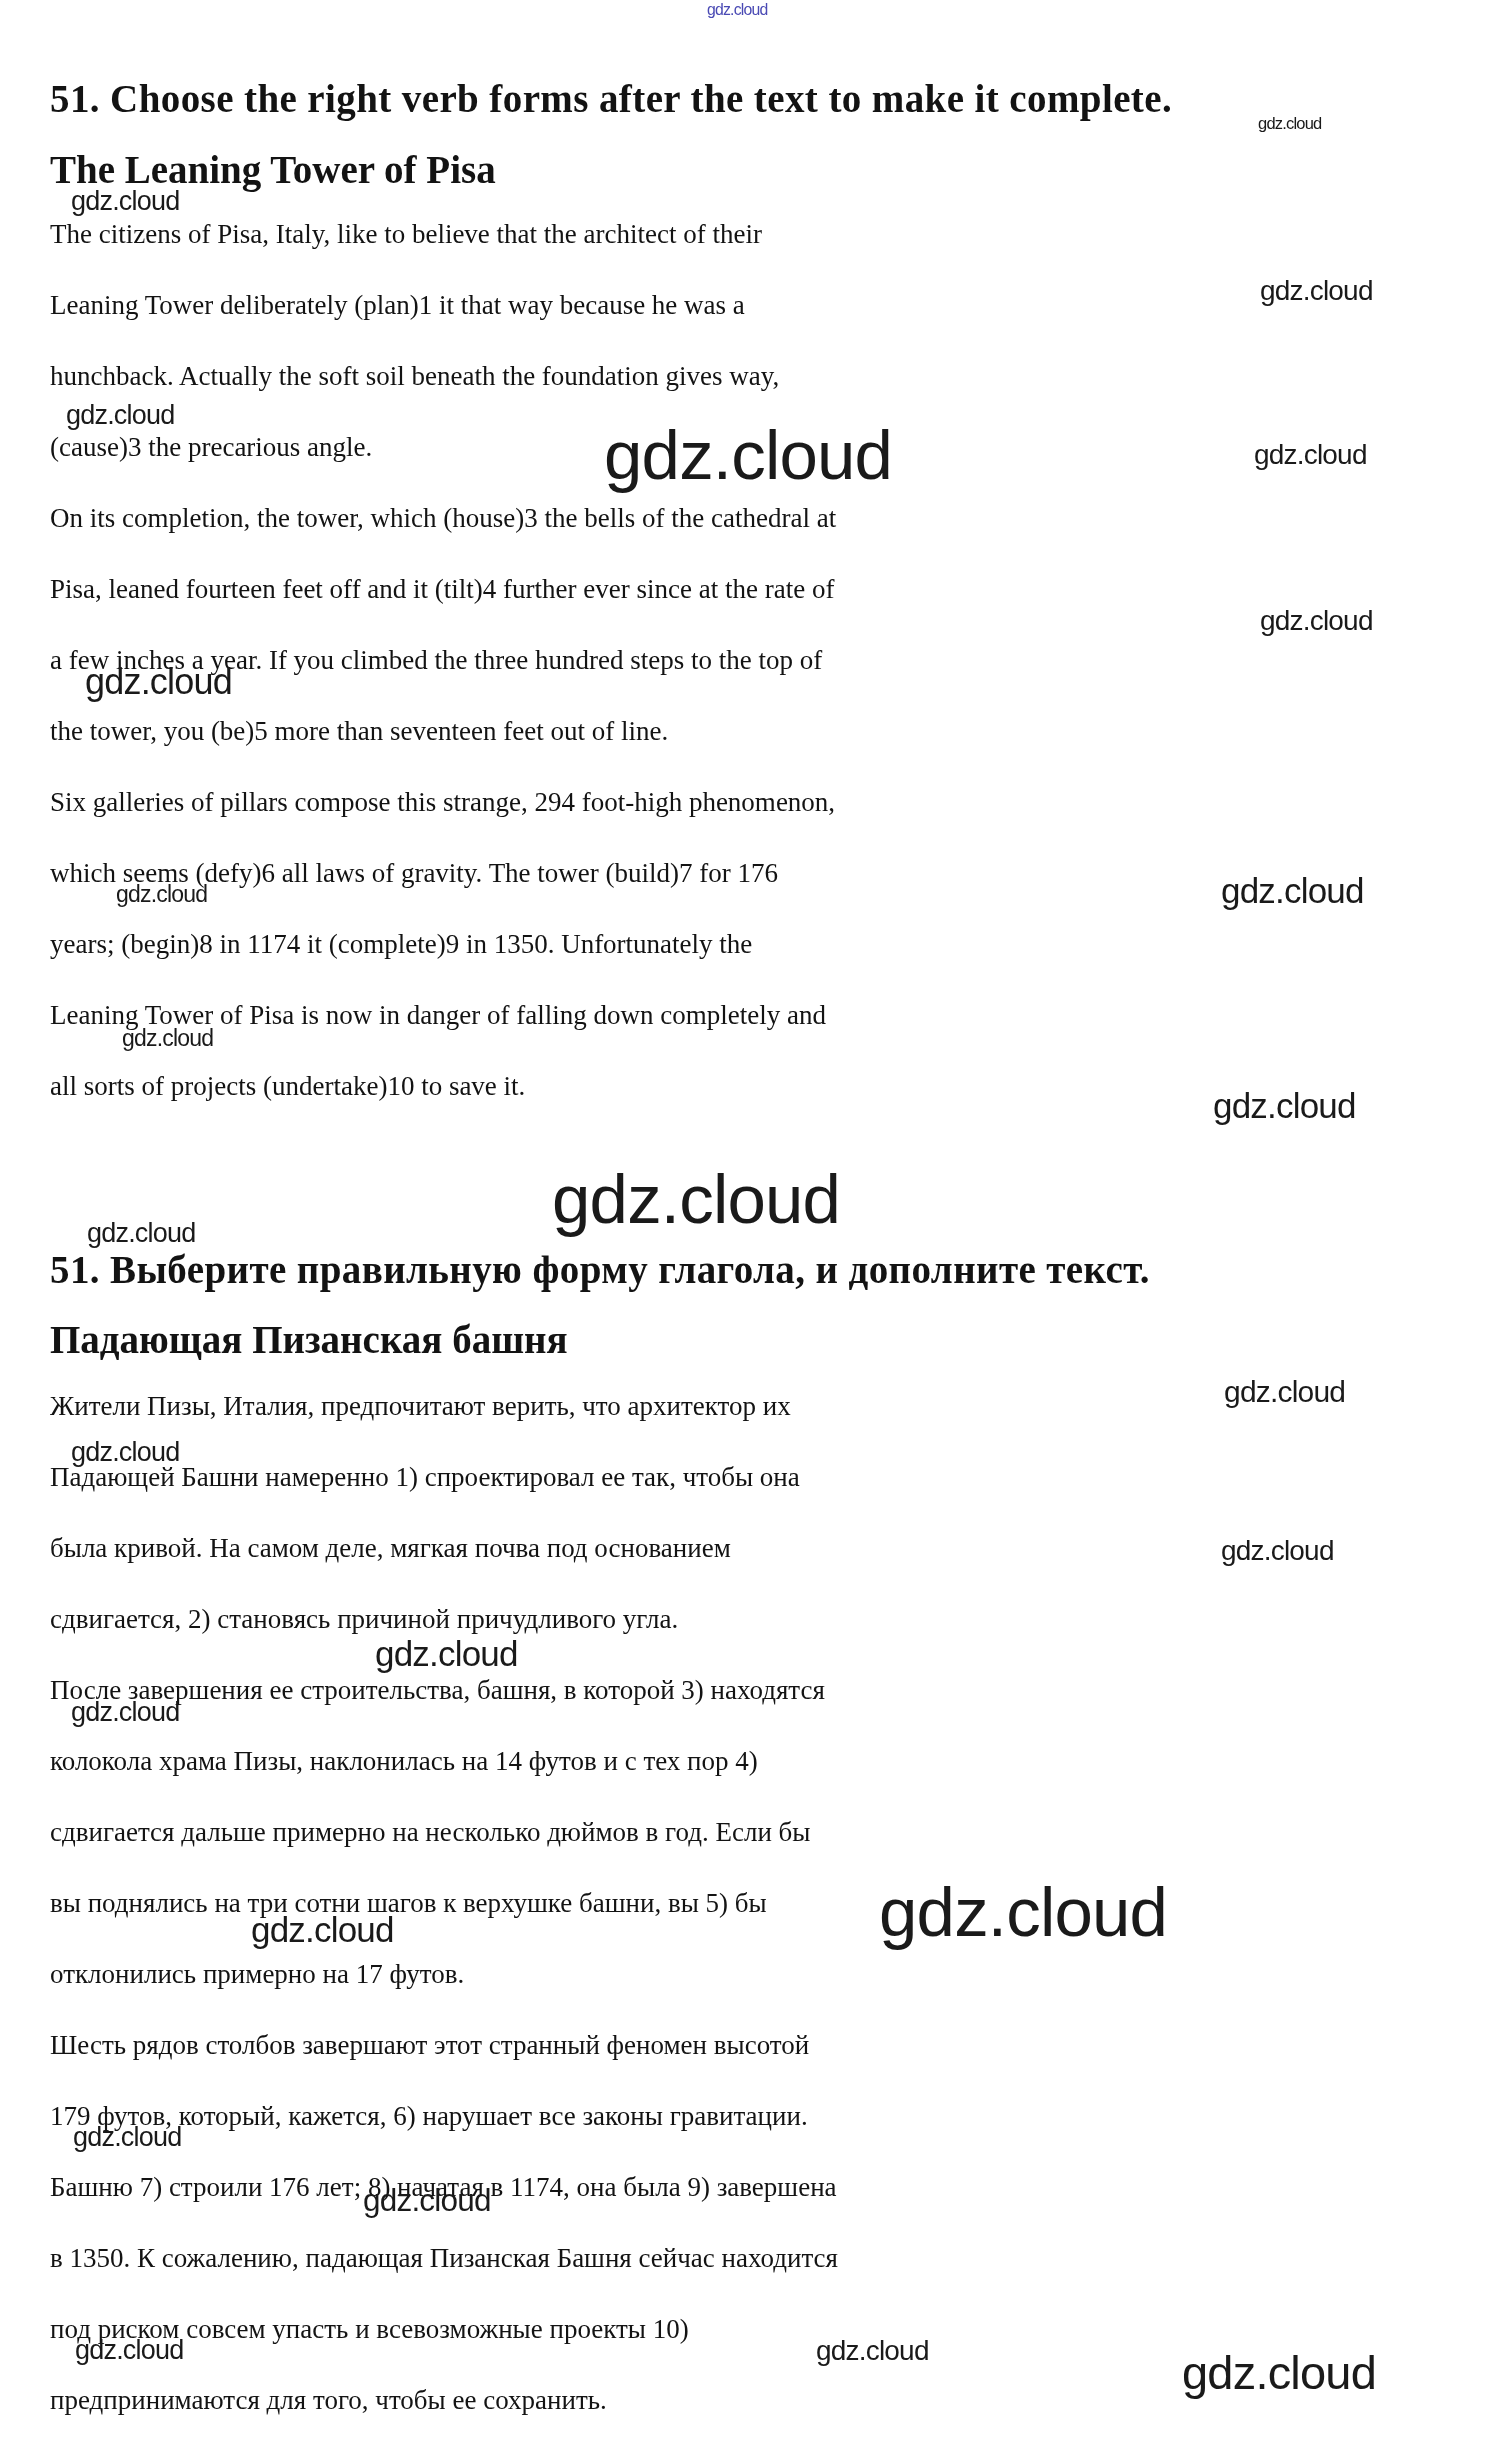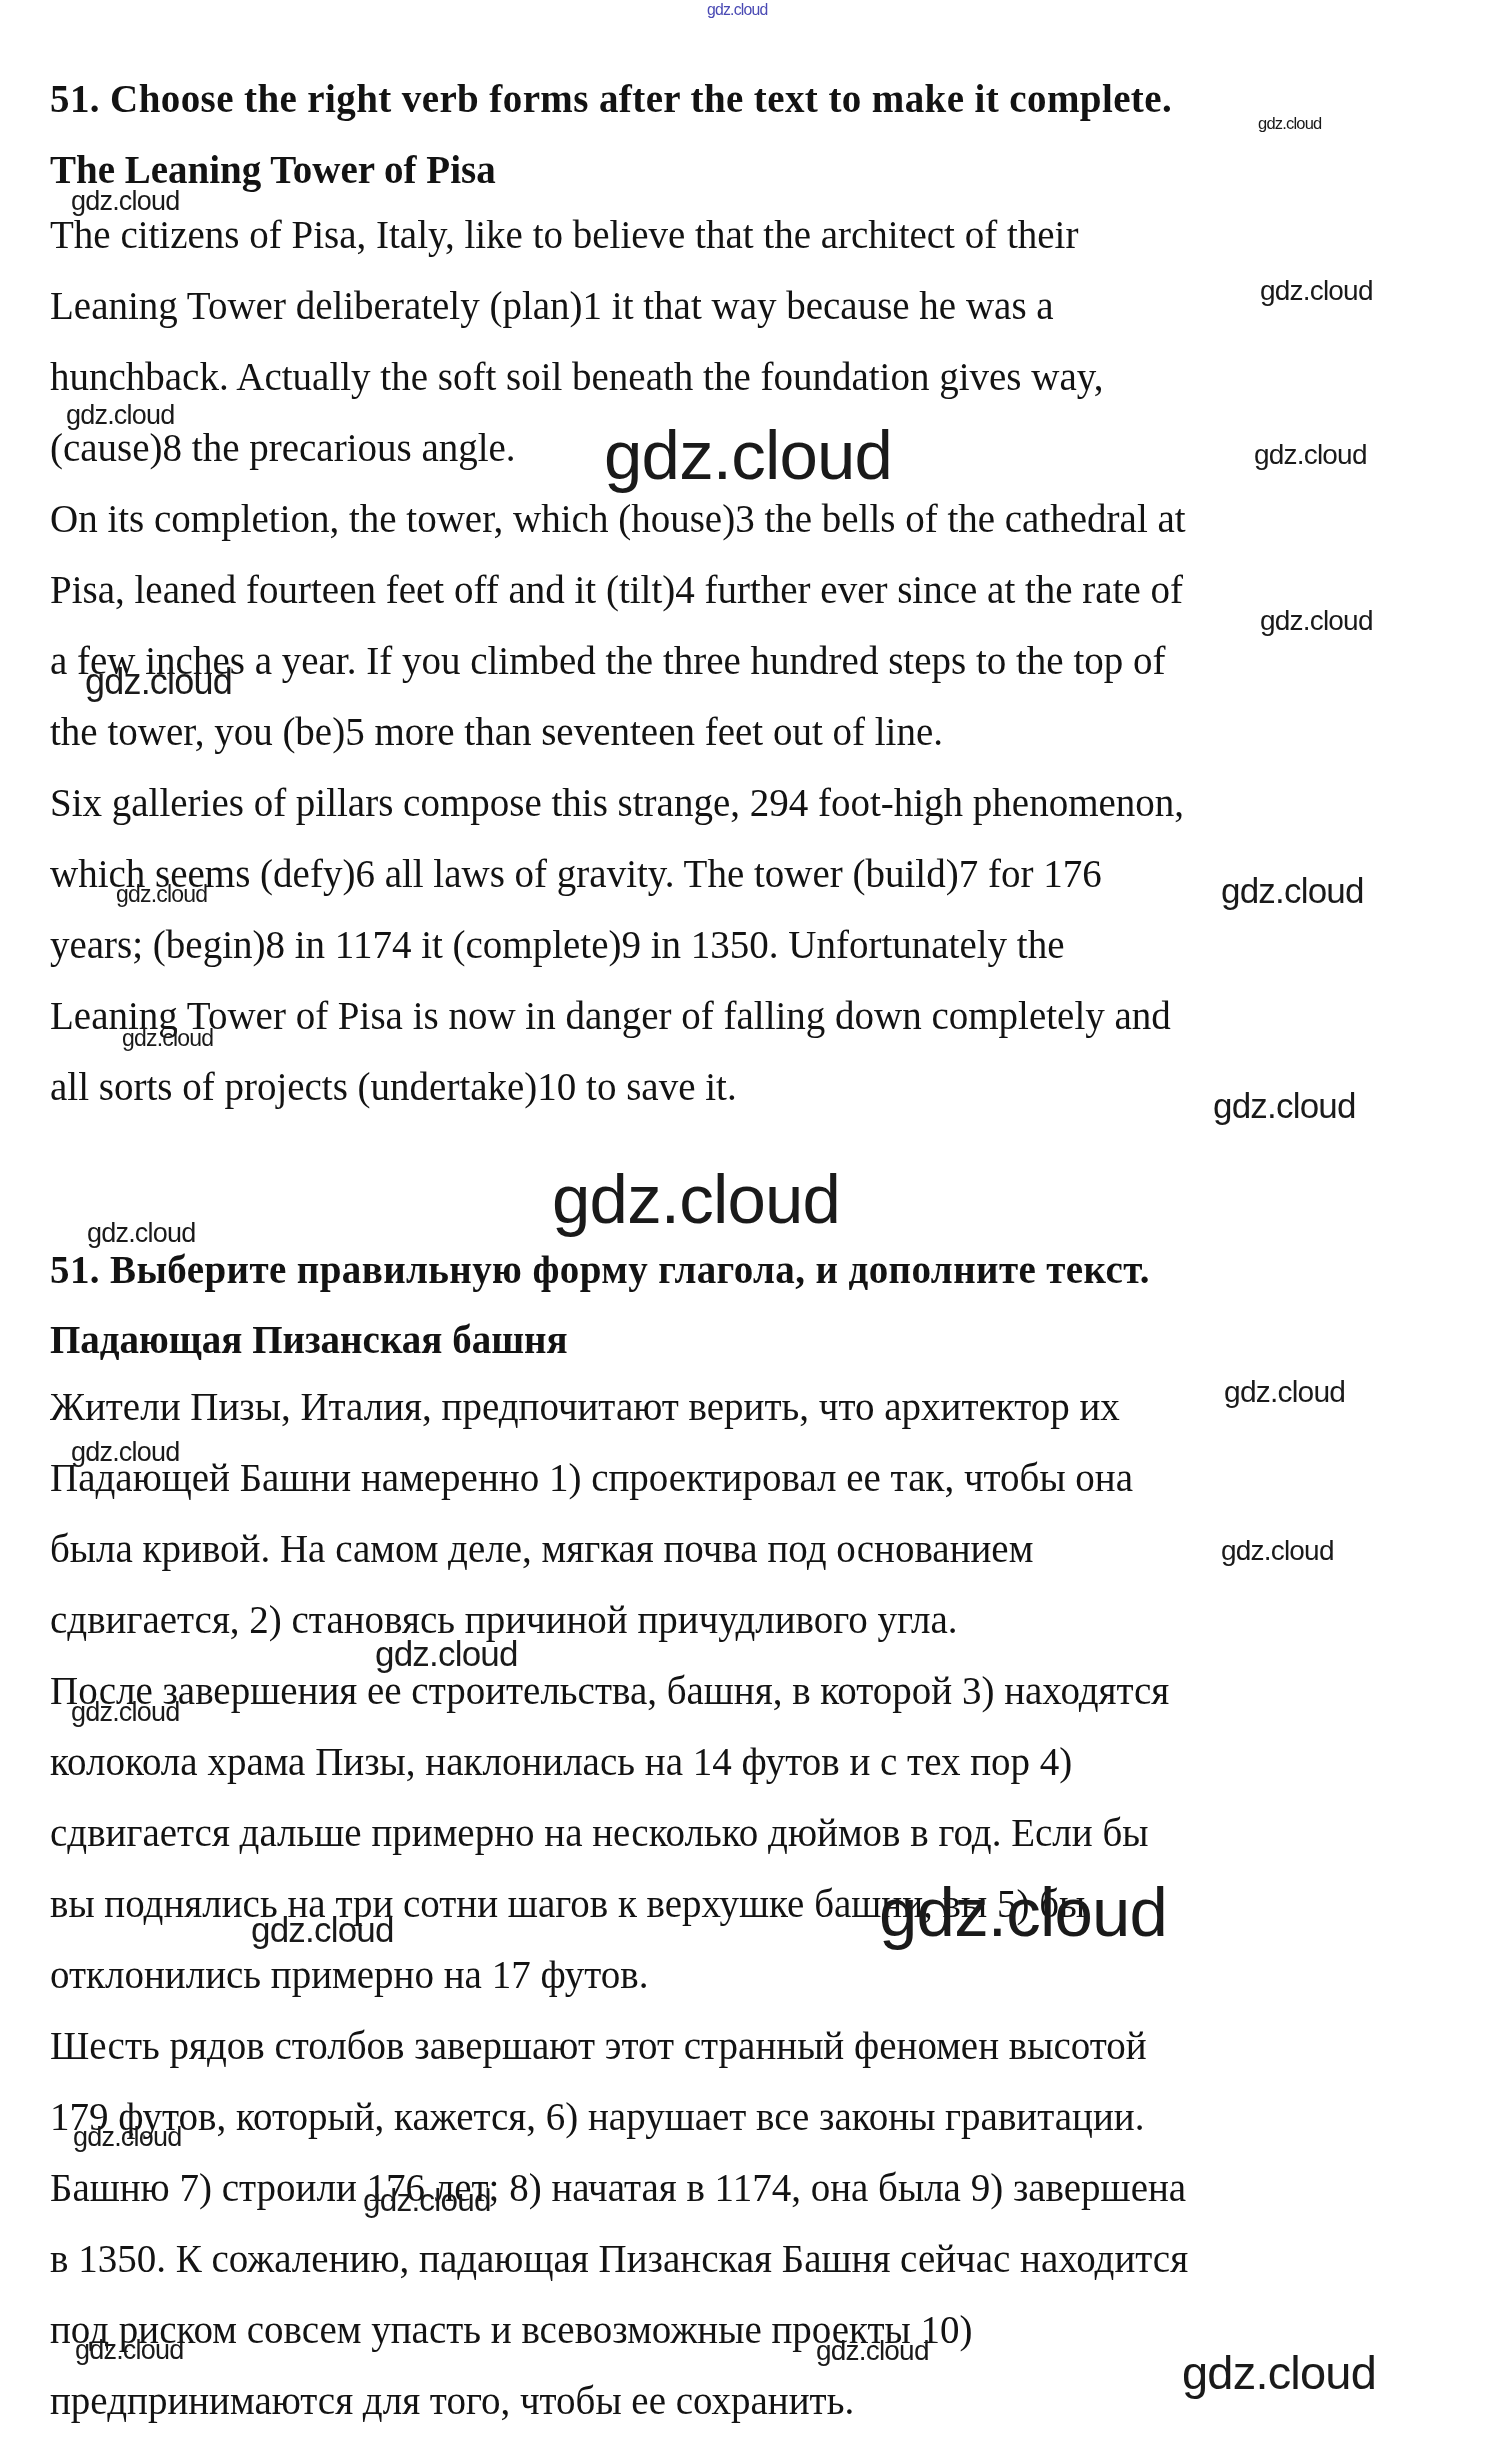--- a/index.html
+++ b/index.html
@@ -29,21 +29,21 @@
   }
   .doc-subheading.bold { font-weight: bold; }
   .lines {
     position: absolute;
     left: 50px;
     right: 15.8px;
   }
   .doc-line {
     height: 71px;
     line-height: 71px;
-    font-size: 39px;
+    font-size: 27px;
     white-space: nowrap;
   }
   .wm-layer { position: absolute; inset: 0; pointer-events: none; }
   .wm {
     position: absolute;
     font-family: "Liberation Sans", "DejaVu Sans", sans-serif;
     color: #1a1a1a;
     line-height: 1;
     letter-spacing: -0.8px;
     white-space: nowrap;
@@ -54,21 +54,21 @@
 
 <div class="page">
 
   <div>
     <div class="doc-heading" style="top: 76px;">51. Choose the right verb forms after the text to make it complete.</div>
     <div class="doc-subheading bold" style="top: 147px; text-align: right;">The Leaning Tower of Pisa</div>
     <div class="lines" style="top: 199px;">
         <div class="doc-line">The citizens of Pisa, Italy, like to believe that the architect of their</div>
         <div class="doc-line">Leaning Tower deliberately (plan)1 it that way because he was a</div>
         <div class="doc-line">hunchback. Actually the soft soil beneath the foundation gives way,</div>
-        <div class="doc-line">(cause)8 the precarious angle.</div>
+        <div class="doc-line">(cause)3 the precarious angle.</div>
         <div class="doc-line">On its completion, the tower, which (house)3 the bells of the cathedral at</div>
         <div class="doc-line">Pisa, leaned fourteen feet off and it (tilt)4 further ever since at the rate of</div>
         <div class="doc-line">a few inches a year. If you climbed the three hundred steps to the top of</div>
         <div class="doc-line">the tower, you (be)5 more than seventeen feet out of line.</div>
         <div class="doc-line">Six galleries of pillars compose this strange, 294 foot-high phenomenon,</div>
         <div class="doc-line">which seems (defy)6 all laws of gravity. The tower (build)7 for 176</div>
         <div class="doc-line">years; (begin)8 in 1174 it (complete)9 in 1350. Unfortunately the</div>
         <div class="doc-line">Leaning Tower of Pisa is now in danger of falling down completely and</div>
         <div class="doc-line">all sorts of projects (undertake)10 to save it.</div>
       </div>

